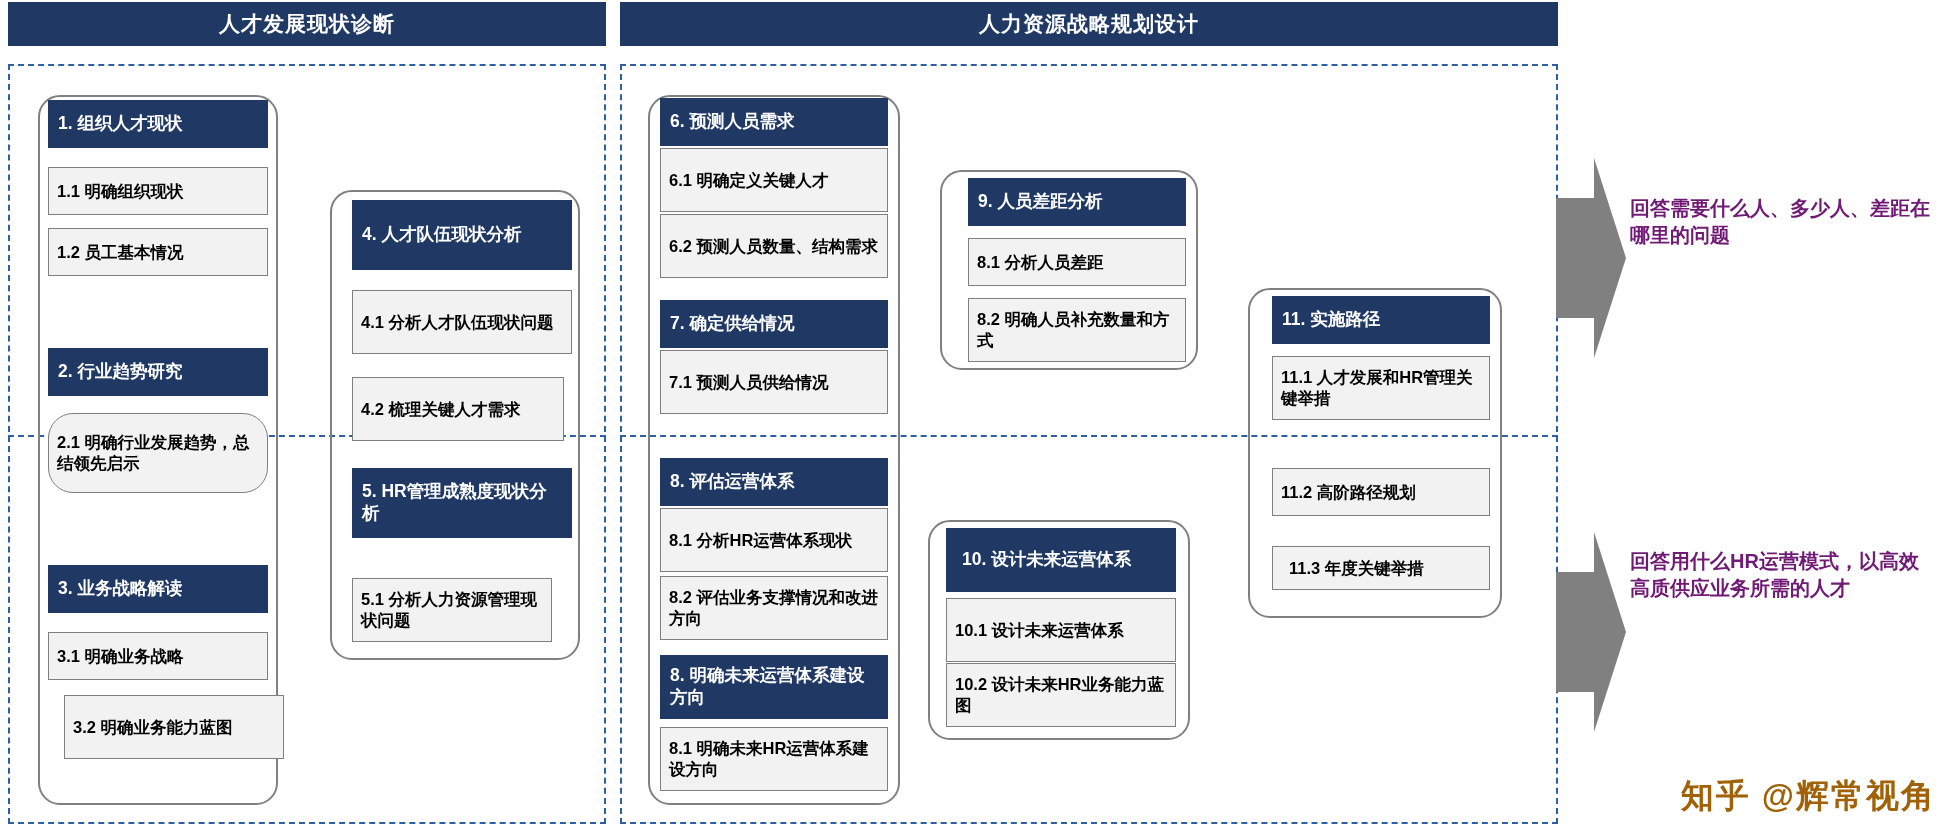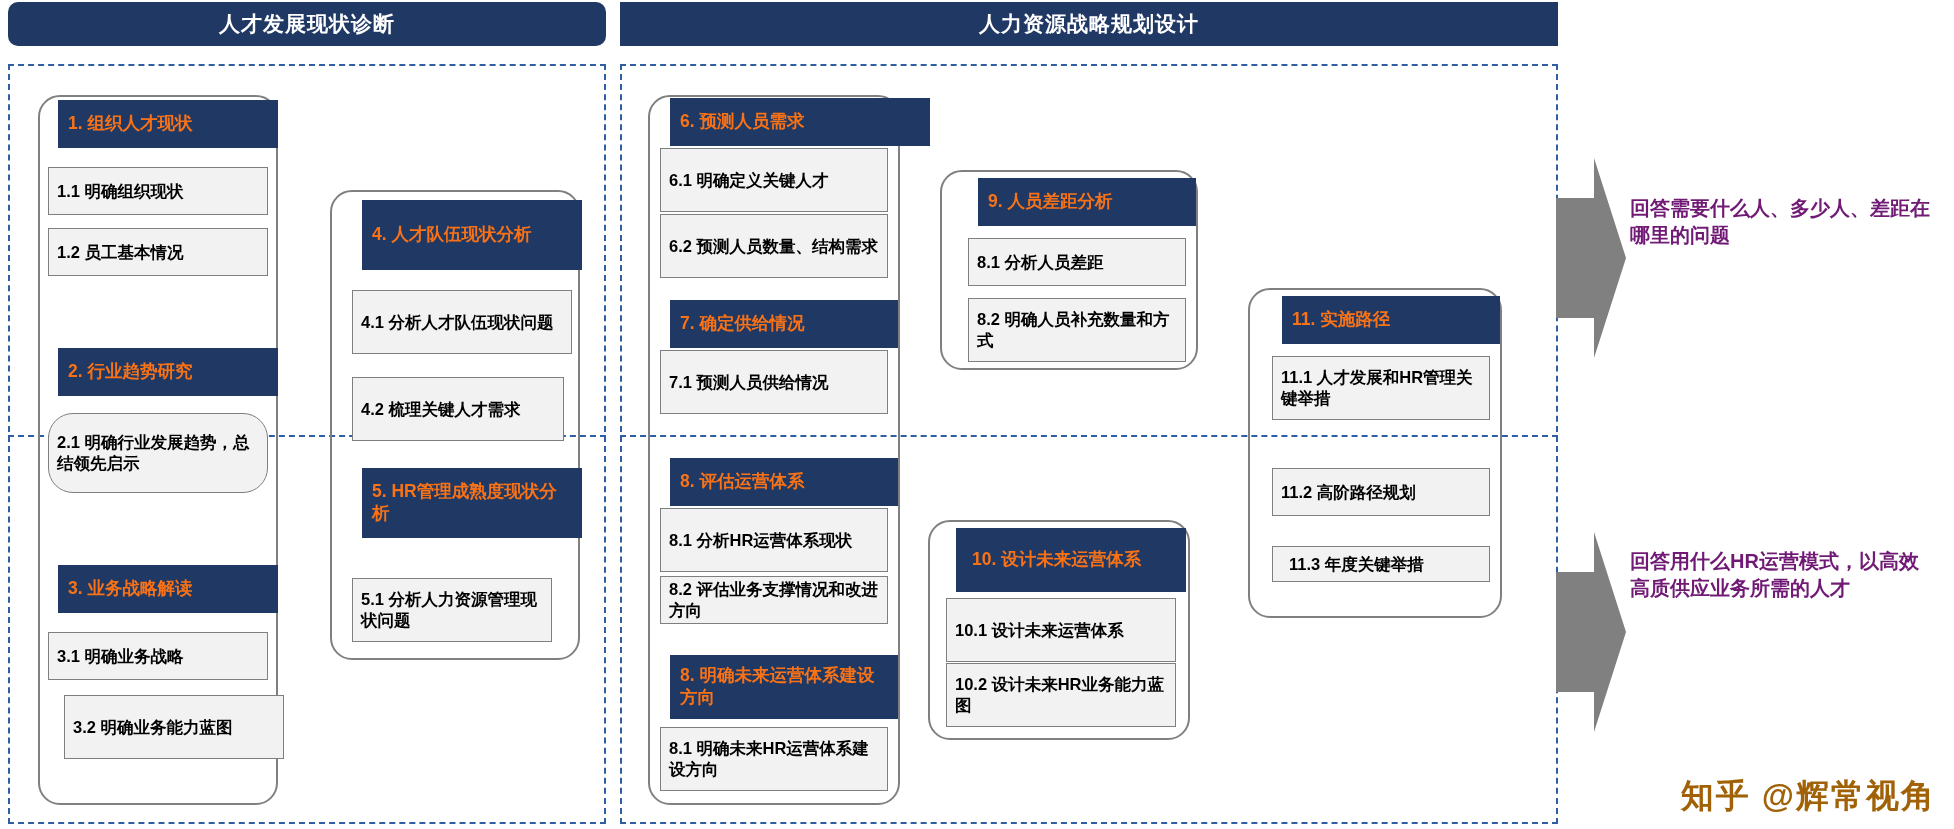--- a/index.html
+++ b/index.html
@@ -40,28 +40,27 @@
   .bracket {
     position: absolute;
     border: 2px solid #808080;
     border-radius: 22px;
     background: transparent;
   }
   
   .node-title {
     position: absolute;
     background: #1f3864;
-    color: #f97316;
+    color: #ffffff;
     font-size: 17.5px;
     font-weight: bold;
     display: flex;
     align-items: center;
     padding: 0 10px;
     line-height: 1.25;
-    margin-left: 10px;
   }
   .node-title.two { align-items: center; }
   .node-sub {
     position: absolute;
     background: #f2f2f2;
     border: 1.5px solid #7f7f7f;
     color: #000000;
     font-size: 16.5px;
     font-weight: bold;
     display: flex;
@@ -89,21 +88,21 @@
     color: #a16207;
     font-weight: bold;
     letter-spacing: 2px;
   }
 </style>
 </head>
 <body>
 
 <div id="stage">
 
-  <div class="hdr" style="left:8px; top:2px; width:598px; height:44px;border-radius:10px;">人才发展现状诊断</div>
+  <div class="hdr" style="left:8px; top:2px; width:598px; height:44px;">人才发展现状诊断</div>
   <div class="hdr" style="left:620px; top:2px; width:938px; height:44px;">人力资源战略规划设计</div>
 
   <div class="dash-col" style="left:8px; top:64px; width:598px; height:760px;"></div>
   <div class="dash-col" style="left:620px; top:64px; width:938px; height:760px;"></div>
   <div class="dash-h" style="left:8px; top:435px; width:598px;"></div>
   <div class="dash-h" style="left:620px; top:435px; width:938px;"></div>
 
   <div class="bracket" style="left:38px; top:95px; width:240px; height:710px;"></div>
   <div class="bracket" style="left:330px; top:190px; width:250px; height:470px;"></div>
   <div class="bracket" style="left:648px; top:95px; width:252px; height:710px;"></div>
@@ -122,46 +121,46 @@
   <div class="node-sub" style="left:48px; top:632px; width:220px; height:48px;">3.1 明确业务战略</div>
   <div class="node-sub" style="left:48px; top:695px; width:220px; height:64px;margin-left:16px;">3.2 明确业务能力蓝图</div>
 
   <div class="node-title two" style="left:352px; top:200px; width:220px; height:70px;">4. 人才队伍现状分析</div>
   <div class="node-sub" style="left:352px; top:290px; width:220px; height:64px;">4.1 分析人才队伍现状问题</div>
   <div class="node-sub" style="left:352px; top:377px; width:212px; height:64px;">4.2 梳理关键人才需求</div>
 
   <div class="node-title two" style="left:352px; top:468px; width:220px; height:70px;">5. HR管理成熟度现状分析</div>
   <div class="node-sub" style="left:352px; top:578px; width:200px; height:64px;">5.1 分析人力资源管理现状问题</div>
 
-  <div class="node-title" style="left:660px; top:98px; width:260px; height:48px;">6. 预测人员需求</div>
+  <div class="node-title" style="left:660px; top:98px; width:228px; height:48px;">6. 预测人员需求</div>
   <div class="node-sub" style="left:660px; top:148px; width:228px; height:64px;">6.1 明确定义关键人才</div>
   <div class="node-sub" style="left:660px; top:214px; width:228px; height:64px;">6.2 预测人员数量、结构需求</div>
 
   <div class="node-title" style="left:660px; top:300px; width:228px; height:48px;">7. 确定供给情况</div>
   <div class="node-sub" style="left:660px; top:350px; width:228px; height:64px;">7.1 预测人员供给情况</div>
 
   <div class="node-title" style="left:660px; top:458px; width:228px; height:48px;">8. 评估运营体系</div>
   <div class="node-sub" style="left:660px; top:508px; width:228px; height:64px;">8.1 分析HR运营体系现状</div>
-  <div class="node-sub" style="left:660px; top:576px; width:228px; height:48px;">8.2 评估业务支撑情况和改进方向</div>
+  <div class="node-sub" style="left:660px; top:576px; width:228px; height:64px;">8.2 评估业务支撑情况和改进方向</div>
 
   <div class="node-title two" style="left:660px; top:655px; width:228px; height:64px;">8. 明确未来运营体系建设方向</div>
   <div class="node-sub" style="left:660px; top:727px; width:228px; height:64px;">8.1 明确未来HR运营体系建设方向</div>
 
   <div class="node-title" style="left:968px; top:178px; width:218px; height:48px;">9. 人员差距分析</div>
   <div class="node-sub" style="left:968px; top:238px; width:218px; height:48px;">8.1 分析人员差距</div>
   <div class="node-sub" style="left:968px; top:298px; width:218px; height:64px;">8.2 明确人员补充数量和方式</div>
 
   <div class="node-title two" style="left:946px; top:528px; width:230px; height:64px;padding-left:16px;">10. 设计未来运营体系</div>
   <div class="node-sub" style="left:946px; top:598px; width:230px; height:64px;">10.1 设计未来运营体系</div>
   <div class="node-sub" style="left:946px; top:663px; width:230px; height:64px;">10.2 设计未来HR业务能力蓝图</div>
 
   <div class="node-title" style="left:1272px; top:296px; width:218px; height:48px;">11. 实施路径</div>
   <div class="node-sub" style="left:1272px; top:356px; width:218px; height:64px;">11.1 人才发展和HR管理关键举措</div>
   <div class="node-sub" style="left:1272px; top:468px; width:218px; height:48px;">11.2 高阶路径规划</div>
-  <div class="node-sub" style="left:1272px; top:546px; width:218px; height:36px;padding-left:16px;">11.3 年度关键举措</div>
+  <div class="node-sub" style="left:1272px; top:546px; width:218px; height:44px;padding-left:16px;">11.3 年度关键举措</div>
 
   <div class="arrow" style="left:1556px; top:158px;">
     <svg width="70" height="200" viewBox="0 0 70 200">
       <polygon points="0,40 38,40 38,0 70,100 38,200 38,160 0,160" fill="#808080"></polygon>
     </svg>
   </div>
   <div class="arrow-text" style="left:1630px; top:195px; width:300px;">回答需要什么人、多少人、差距在哪里的问题</div>
 
   <div class="arrow" style="left:1556px; top:532px;">
     <svg width="70" height="200" viewBox="0 0 70 200">

